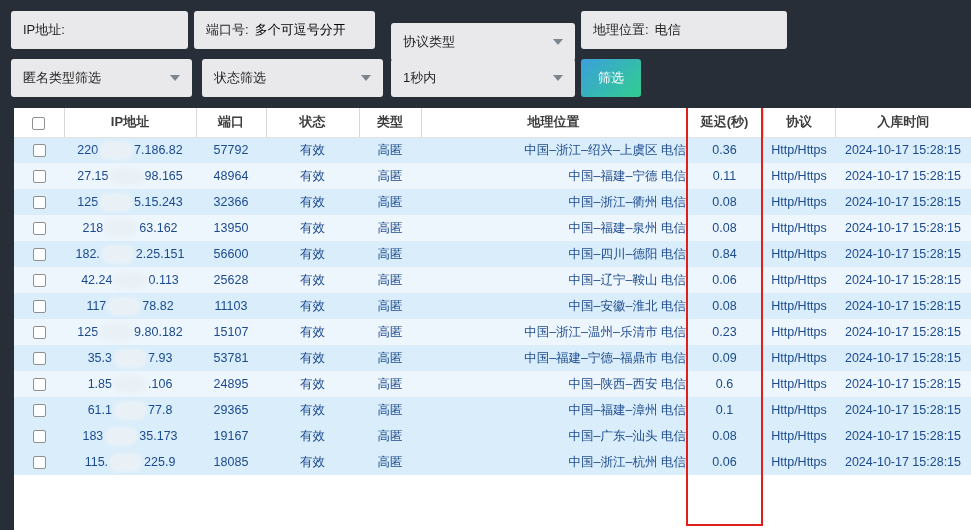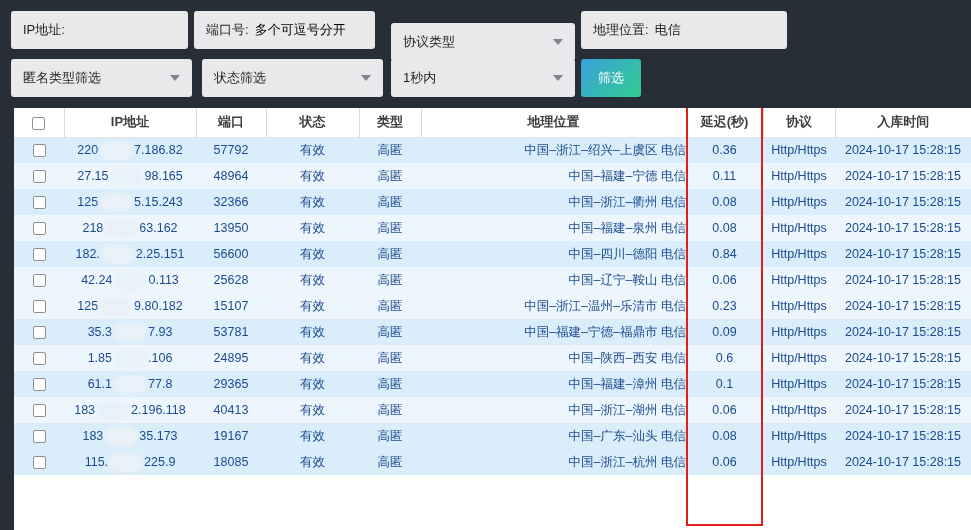--- a/index.html
+++ b/index.html
@@ -192,20 +192,31 @@
           <td><span class="cb"></span></td>
           <td><span>42.24</span><span class="redact"></span><span>0.113</span></td>
           <td>25628</td>
           <td>有效</td>
           <td>高匿</td>
           <td class="geo">中国–辽宁–鞍山 电信</td>
           <td>0.06</td>
           <td>Http/Https</td>
           <td>2024-10-17 15:28:15</td>
         </tr>
+        <tr class="odd">
+          <td><span class="cb"></span></td>
+          <td><span>117</span><span class="redact"></span><span>78.82</span></td>
+          <td>11103</td>
+          <td>有效</td>
+          <td>高匿</td>
+          <td class="geo">中国–安徽–淮北 电信</td>
+          <td>0.08</td>
+          <td>Http/Https</td>
+          <td>2024-10-17 15:28:15</td>
+        </tr>
         <tr class="even">
           <td><span class="cb"></span></td>
           <td><span>125</span><span class="redact"></span><span>9.80.182</span></td>
           <td>15107</td>
           <td>有效</td>
           <td>高匿</td>
           <td class="geo">中国–浙江–温州–乐清市 电信</td>
           <td>0.23</td>
           <td>Http/Https</td>
           <td>2024-10-17 15:28:15</td>
@@ -233,31 +244,20 @@
           <td>2024-10-17 15:28:15</td>
         </tr>
         <tr class="odd">
           <td><span class="cb"></span></td>
           <td><span>61.1</span><span class="redact"></span><span>77.8</span></td>
           <td>29365</td>
           <td>有效</td>
           <td>高匿</td>
           <td class="geo">中国–福建–漳州 电信</td>
           <td>0.1</td>
-          <td>Http/Https</td>
-          <td>2024-10-17 15:28:15</td>
-        </tr>
-        <tr class="even">
-          <td><span class="cb"></span></td>
-          <td><span>183</span><span class="redact"></span><span>2.196.118</span></td>
-          <td>40413</td>
-          <td>有效</td>
-          <td>高匿</td>
-          <td class="geo">中国–浙江–湖州 电信</td>
-          <td>0.06</td>
           <td>Http/Https</td>
           <td>2024-10-17 15:28:15</td>
         </tr>
         <tr class="odd">
           <td><span class="cb"></span></td>
           <td><span>183</span><span class="redact"></span><span>35.173</span></td>
           <td>19167</td>
           <td>有效</td>
           <td>高匿</td>
           <td class="geo">中国–广东–汕头 电信</td>

